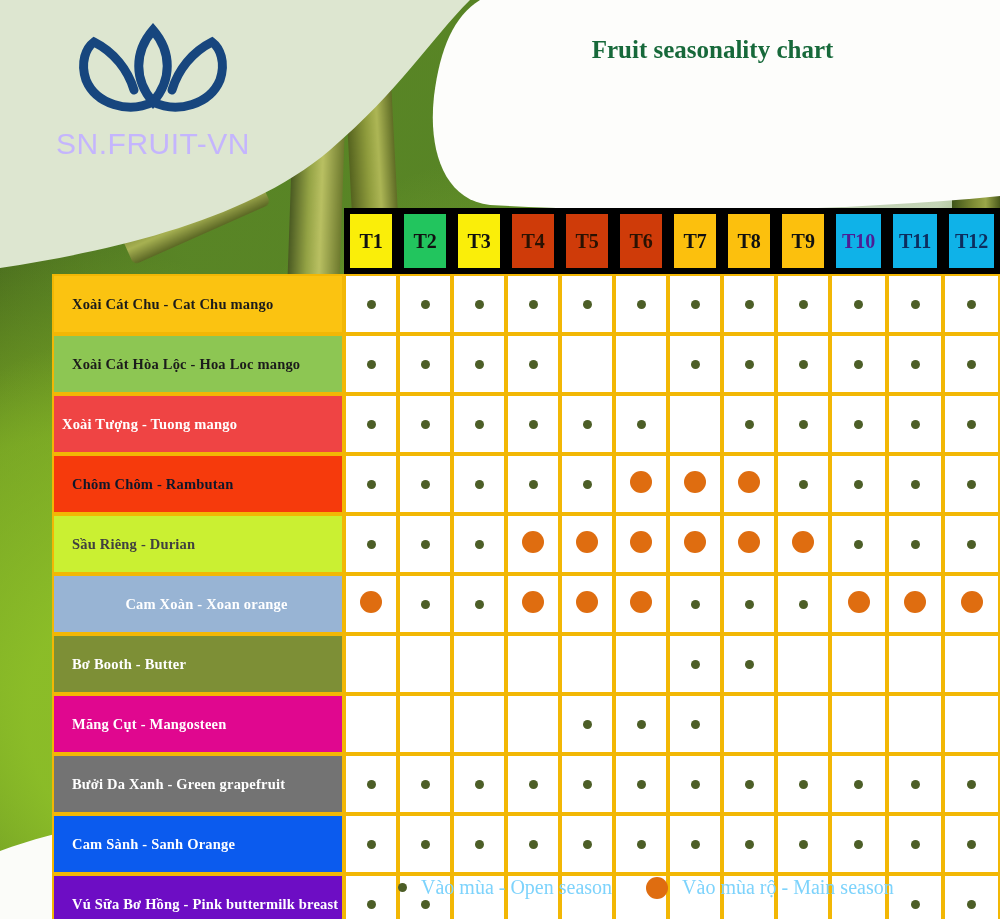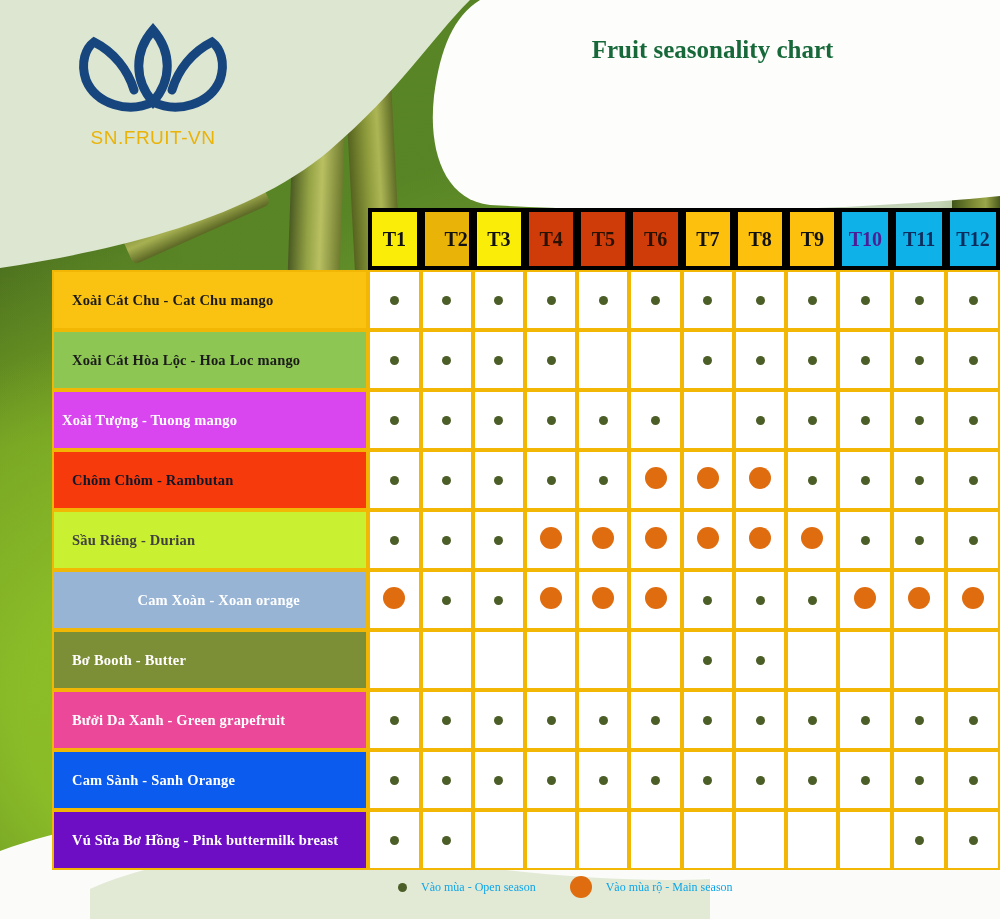--- a/index.html
+++ b/index.html
@@ -41,54 +41,54 @@
     position:absolute;left:420px;top:0;width:580px;height:215px;
     background:#fdfdfb;
     clip-path:path("M60,0 L580,0 L580,196 C420,212 220,214 70,205 C24,200 8,150 14,96 C20,48 34,16 60,0 Z");
   }
   #title-wrap{position:absolute;left:440px;top:30px;width:545px;text-align:center;}
   #title-vi{font-size:29px;font-weight:bold;color:#17693a;letter-spacing:.4px;line-height:1.18;}
   #title-en{font-size:25px;font-weight:bold;color:#17693a;line-height:1.25;margin-top:4px;}
   
   #logo{position:absolute;left:38px;top:18px;width:230px;}
   #logo-mark{display:block;margin:0 auto;}
-  #logo-text{font-family:"Liberation Sans",sans-serif;font-size:19px;color:#eab308;
+  #logo-text{font-family:"Liberation Sans",sans-serif;font-size:30px;color:#c4b5fd;
     letter-spacing:.5px;text-align:center;margin-top:4px;}
   
   #footer-shape{position:absolute;left:0;bottom:0;width:1000px;height:120px;
     background:#fbfcf9;
     clip-path:path("M0,120 L0,52 C90,20 180,6 330,24 C470,42 640,50 1000,34 L1000,120 Z");}
   #footer-shape2{position:absolute;left:90px;bottom:0;width:620px;height:70px;
     background:#dde6d0;opacity:.85;
     clip-path:path("M0,70 L0,40 C80,4 200,-8 330,10 C440,26 540,34 620,30 L620,70 Z");}
   
   #chart{position:absolute;left:52px;top:208px;}
   table{border-collapse:separate;border-spacing:0;}
   .corner{width:338px;height:52px;}
   th.month{
     width:46px;height:52px;
     font-family:"Liberation Serif",serif;font-weight:bold;font-size:20px;color:#111;
-    border:4px solid #000000;text-align:center;vertical-align:middle;
+    border:6px solid #000000;text-align:center;vertical-align:middle;
   }
   td.label{
     width:338px;height:54px;
     border:2px solid #f2b705;
     font-family:"Liberation Serif",serif;font-weight:bold;font-size:14.5px;
     padding-left:18px;letter-spacing:.2px;
   }
   td.cell{
     width:46px;height:54px;background:#ffffff;border:2px solid #f2b705;
     text-align:center;vertical-align:middle;
   }
   .dot-sm{display:inline-block;width:9px;height:9px;border-radius:50%;background:#4c5e27;}
   .dot-lg{display:inline-block;width:22px;height:22px;border-radius:50%;background:#df6d10;}
   
   #legend{position:absolute;left:398px;top:876px;display:flex;align-items:center;gap:34px;}
   .leg-item{display:flex;align-items:center;gap:14px;}
-  .leg-text{font-family:"Liberation Serif",serif;font-size:12px;color:#0ea5e9;}
+  .leg-text{font-family:"Liberation Serif",serif;font-size:20px;color:#7dd3fc;}
 </style>
 </head>
 <body>
 
 <div id="bg">
   <div class="trunk" id="trunk1"></div>
   <div class="trunk" id="trunk2"></div>
   <div class="trunk" id="trunk4"></div>
   <div class="trunk" id="trunk3"></div>
 </div>
@@ -113,21 +113,21 @@
 
 <div id="footer-shape"></div>
 <div id="footer-shape2"></div>
 
 <div id="chart">
   <table>
     <thead>
       <tr>
         <th class="corner"></th>
       <th class="month" style="background: rgb(250, 238, 9); color: rgb(17, 17, 17);">T1</th>
-          <th class="month" style="background: #eab308; color: rgb(17, 17, 17); text-align: right;">T2</th>
+          <th class="month" style="background: #22c55e; color: rgb(17, 17, 17);">T2</th>
           <th class="month" style="background: rgb(250, 238, 9); color: rgb(17, 17, 17);">T3</th>
           <th class="month" style="background: rgb(207, 59, 9); color: rgb(42, 18, 2);">T4</th>
           <th class="month" style="background: rgb(207, 59, 9); color: rgb(42, 18, 2);">T5</th>
           <th class="month" style="background: rgb(207, 59, 9); color: rgb(42, 18, 2);">T6</th>
           <th class="month" style="background: rgb(252, 192, 13); color: rgb(17, 17, 17);">T7</th>
           <th class="month" style="background: rgb(252, 192, 13); color: rgb(17, 17, 17);">T8</th>
           <th class="month" style="background: rgb(252, 192, 13); color: rgb(17, 17, 17);">T9</th>
           <th class="month" style="background: rgb(15, 178, 232); color: #4c1d95;">T10</th>
           <th class="month" style="background: rgb(15, 178, 232); color: rgb(13, 45, 94);">T11</th>
           <th class="month" style="background: rgb(15, 178, 232); color: rgb(13, 45, 94);">T12</th>
@@ -158,21 +158,21 @@
           <td class="cell"></td>
           <td class="cell"></td>
           <td class="cell"><span class="dot-sm"></span></td>
           <td class="cell"><span class="dot-sm"></span></td>
           <td class="cell"><span class="dot-sm"></span></td>
           <td class="cell"><span class="dot-sm"></span></td>
           <td class="cell"><span class="dot-sm"></span></td>
           <td class="cell"><span class="dot-sm"></span></td>
         </tr>
         <tr>
-          <td class="label" style="background: #d946ef; color: rgb(255, 255, 255); padding-left: 8px;">Xoài Tượng - Tuong mango</td>
+          <td class="label" style="background: #ef4444; color: rgb(255, 255, 255); padding-left: 8px;">Xoài Tượng - Tuong mango</td>
           <td class="cell"><span class="dot-sm"></span></td>
           <td class="cell"><span class="dot-sm"></span></td>
           <td class="cell"><span class="dot-sm"></span></td>
           <td class="cell"><span class="dot-sm"></span></td>
           <td class="cell"><span class="dot-sm"></span></td>
           <td class="cell"><span class="dot-sm"></span></td>
           <td class="cell"></td>
           <td class="cell"><span class="dot-sm"></span></td>
           <td class="cell"><span class="dot-sm"></span></td>
           <td class="cell"><span class="dot-sm"></span></td>
@@ -233,21 +233,36 @@
           <td class="cell"></td>
           <td class="cell"></td>
           <td class="cell"><span class="dot-sm"></span></td>
           <td class="cell"><span class="dot-sm"></span></td>
           <td class="cell"></td>
           <td class="cell"></td>
           <td class="cell"></td>
           <td class="cell"></td>
         </tr>
         <tr>
-          <td class="label" style="background: #ec4899; color: rgb(255, 255, 255);">Bưởi Da Xanh - Green grapefruit</td>
+          <td class="label" style="background: rgb(224, 7, 143); color: rgb(255, 255, 255);">Măng  Cụt - Mangosteen</td>
+          <td class="cell"></td>
+          <td class="cell"></td>
+          <td class="cell"></td>
+          <td class="cell"></td>
+          <td class="cell"><span class="dot-sm"></span></td>
+          <td class="cell"><span class="dot-sm"></span></td>
+          <td class="cell"><span class="dot-sm"></span></td>
+          <td class="cell"></td>
+          <td class="cell"></td>
+          <td class="cell"></td>
+          <td class="cell"></td>
+          <td class="cell"></td>
+        </tr>
+        <tr>
+          <td class="label" style="background: #737373; color: rgb(255, 255, 255);">Bưởi Da Xanh - Green grapefruit</td>
           <td class="cell"><span class="dot-sm"></span></td>
           <td class="cell"><span class="dot-sm"></span></td>
           <td class="cell"><span class="dot-sm"></span></td>
           <td class="cell"><span class="dot-sm"></span></td>
           <td class="cell"><span class="dot-sm"></span></td>
           <td class="cell"><span class="dot-sm"></span></td>
           <td class="cell"><span class="dot-sm"></span></td>
           <td class="cell"><span class="dot-sm"></span></td>
           <td class="cell"><span class="dot-sm"></span></td>
           <td class="cell"><span class="dot-sm"></span></td>

